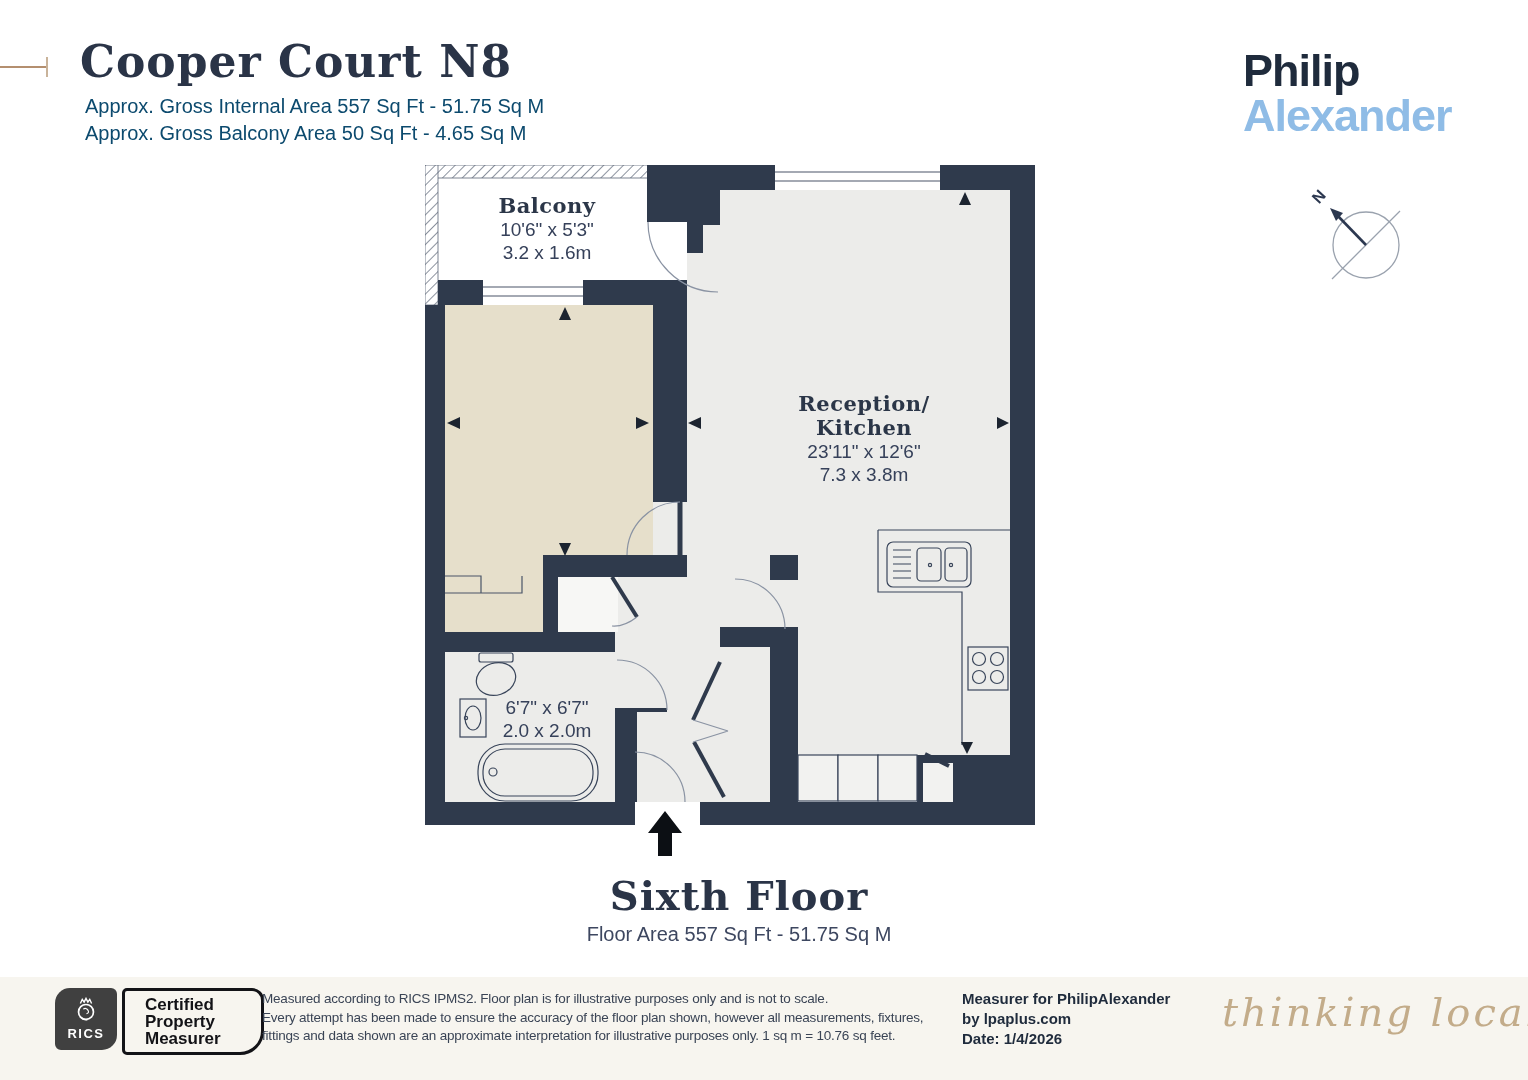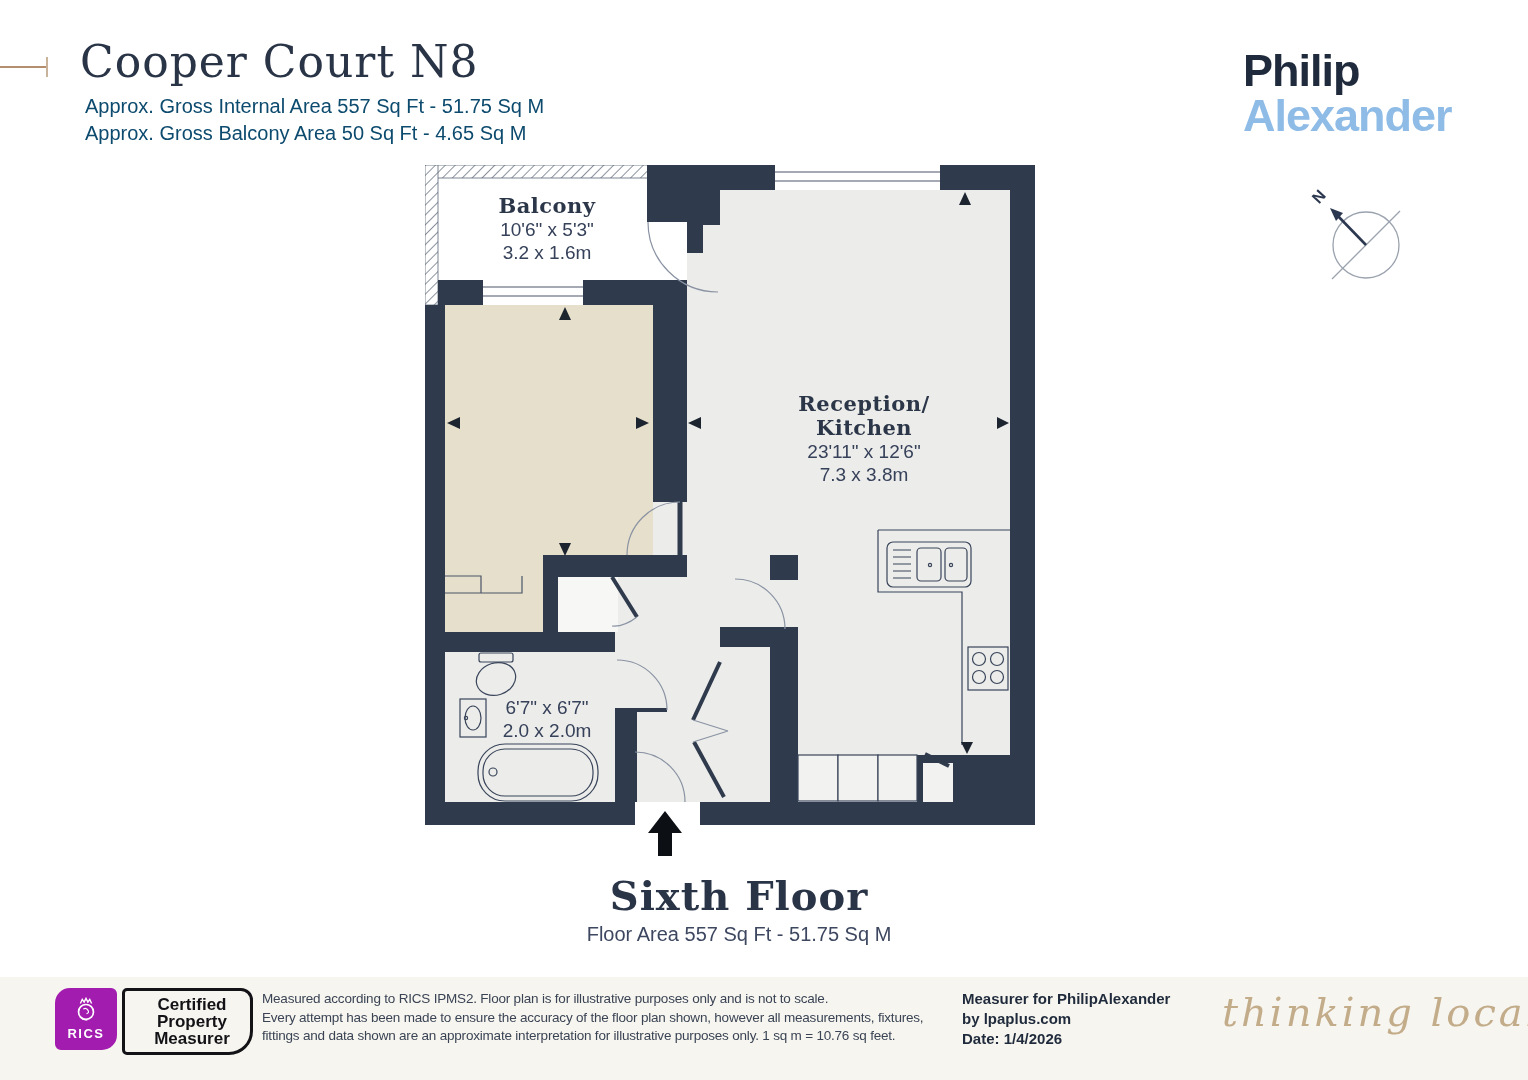--- a/index.html
+++ b/index.html
@@ -3,21 +3,21 @@
 <meta charset="utf-8">
 <style>
   html,body { margin:0; padding:0; background:#888; }
   .page { position:relative; width:1528px; height:1080px; background:#ffffff;
           font-family:"Liberation Sans",sans-serif; overflow:hidden; }
 
   
   .accent-h { position:absolute; left:0; top:66px; width:47px; height:2px; background:#b48f6f; }
   .accent-v { position:absolute; left:46px; top:57px; width:2px; height:20px; background:#c9b39a; }
   .title { position:absolute; left:80px; top:36px; font-family:"DejaVu Serif",serif;
-           font-weight:normal; font-size:44px; color:#2a3447; letter-spacing:1px; white-space:nowrap; }
+           font-weight:bold; font-size:44px; color:#2a3447; letter-spacing:1px; white-space:nowrap; }
   .subtitle { position:absolute; left:85px; font-size:20px; color:#0c4a6e; white-space:nowrap; }
   .subtitle.s1 { top:95px; } .subtitle.s2 { top:122px; }
 
   
   .brand { position:absolute; left:1243px; top:48px; font-weight:bold; font-size:45px;
            line-height:45px; letter-spacing:-1px; white-space:nowrap; }
   .brand .l1 { color:#1f2b3c; } .brand .l2 { color:#8fbce6; }
 
   .compass { position:absolute; left:1302px; top:183px; }
 
@@ -29,27 +29,27 @@
   .room-dims { font-size:19px; color:#36415a; line-height:23px; }
 
   .floor-title { position:absolute; left:739px; top:872px; transform:translateX(-50%);
                  font-family:"DejaVu Serif",serif; font-weight:bold; font-size:40px;
                  color:#2a3447; letter-spacing:1px; white-space:nowrap; }
   .floor-area { position:absolute; left:739px; top:923px; transform:translateX(-50%);
                 font-size:20px; color:#3d4760; white-space:nowrap; }
 
   
   .footer { position:absolute; left:0; top:977px; width:1528px; height:103px; background:#f7f5ef; }
-  .rics-badge { position:absolute; left:55px; top:11px; width:62px; height:62px; background:#a21caf;
+  .rics-badge { position:absolute; left:55px; top:11px; width:62px; height:62px; background:#404040;
                 border-radius:15px 6px 15px 6px; display:flex; flex-direction:column;
                 align-items:center; justify-content:center; }
   .rics-word { color:#ffffff; font-weight:bold; font-size:13px; letter-spacing:1.5px; margin-top:1px; }
   .cert-box { position:absolute; left:122px; top:11px; width:116px; height:56px;
               border:3px solid #131317; border-radius:5px 12px 24px 5px;
-              padding:5px 0 0 9px; font-weight:bold; font-size:17px; line-height:17px; color:#131317;text-align:center; }
+              padding:5px 0 0 20px; font-weight:bold; font-size:17px; line-height:17px; color:#131317; }
   .disclaimer { position:absolute; left:262px; top:13px; font-size:13.5px; letter-spacing:-0.2px;
                 color:#3a4455; line-height:18.5px; white-space:nowrap; }
   .created { position:absolute; left:962px; top:12px; font-weight:bold; font-size:15px;
              color:#1f2b3c; line-height:20px; white-space:nowrap; }
   .tagline { position:absolute; left:1222px; top:12px; font-family:"DejaVu Serif",serif;
              font-style:italic; font-size:40px; color:#c3ac8a; letter-spacing:3px; white-space:nowrap; }
 </style>
 </head>
 <body>
 

